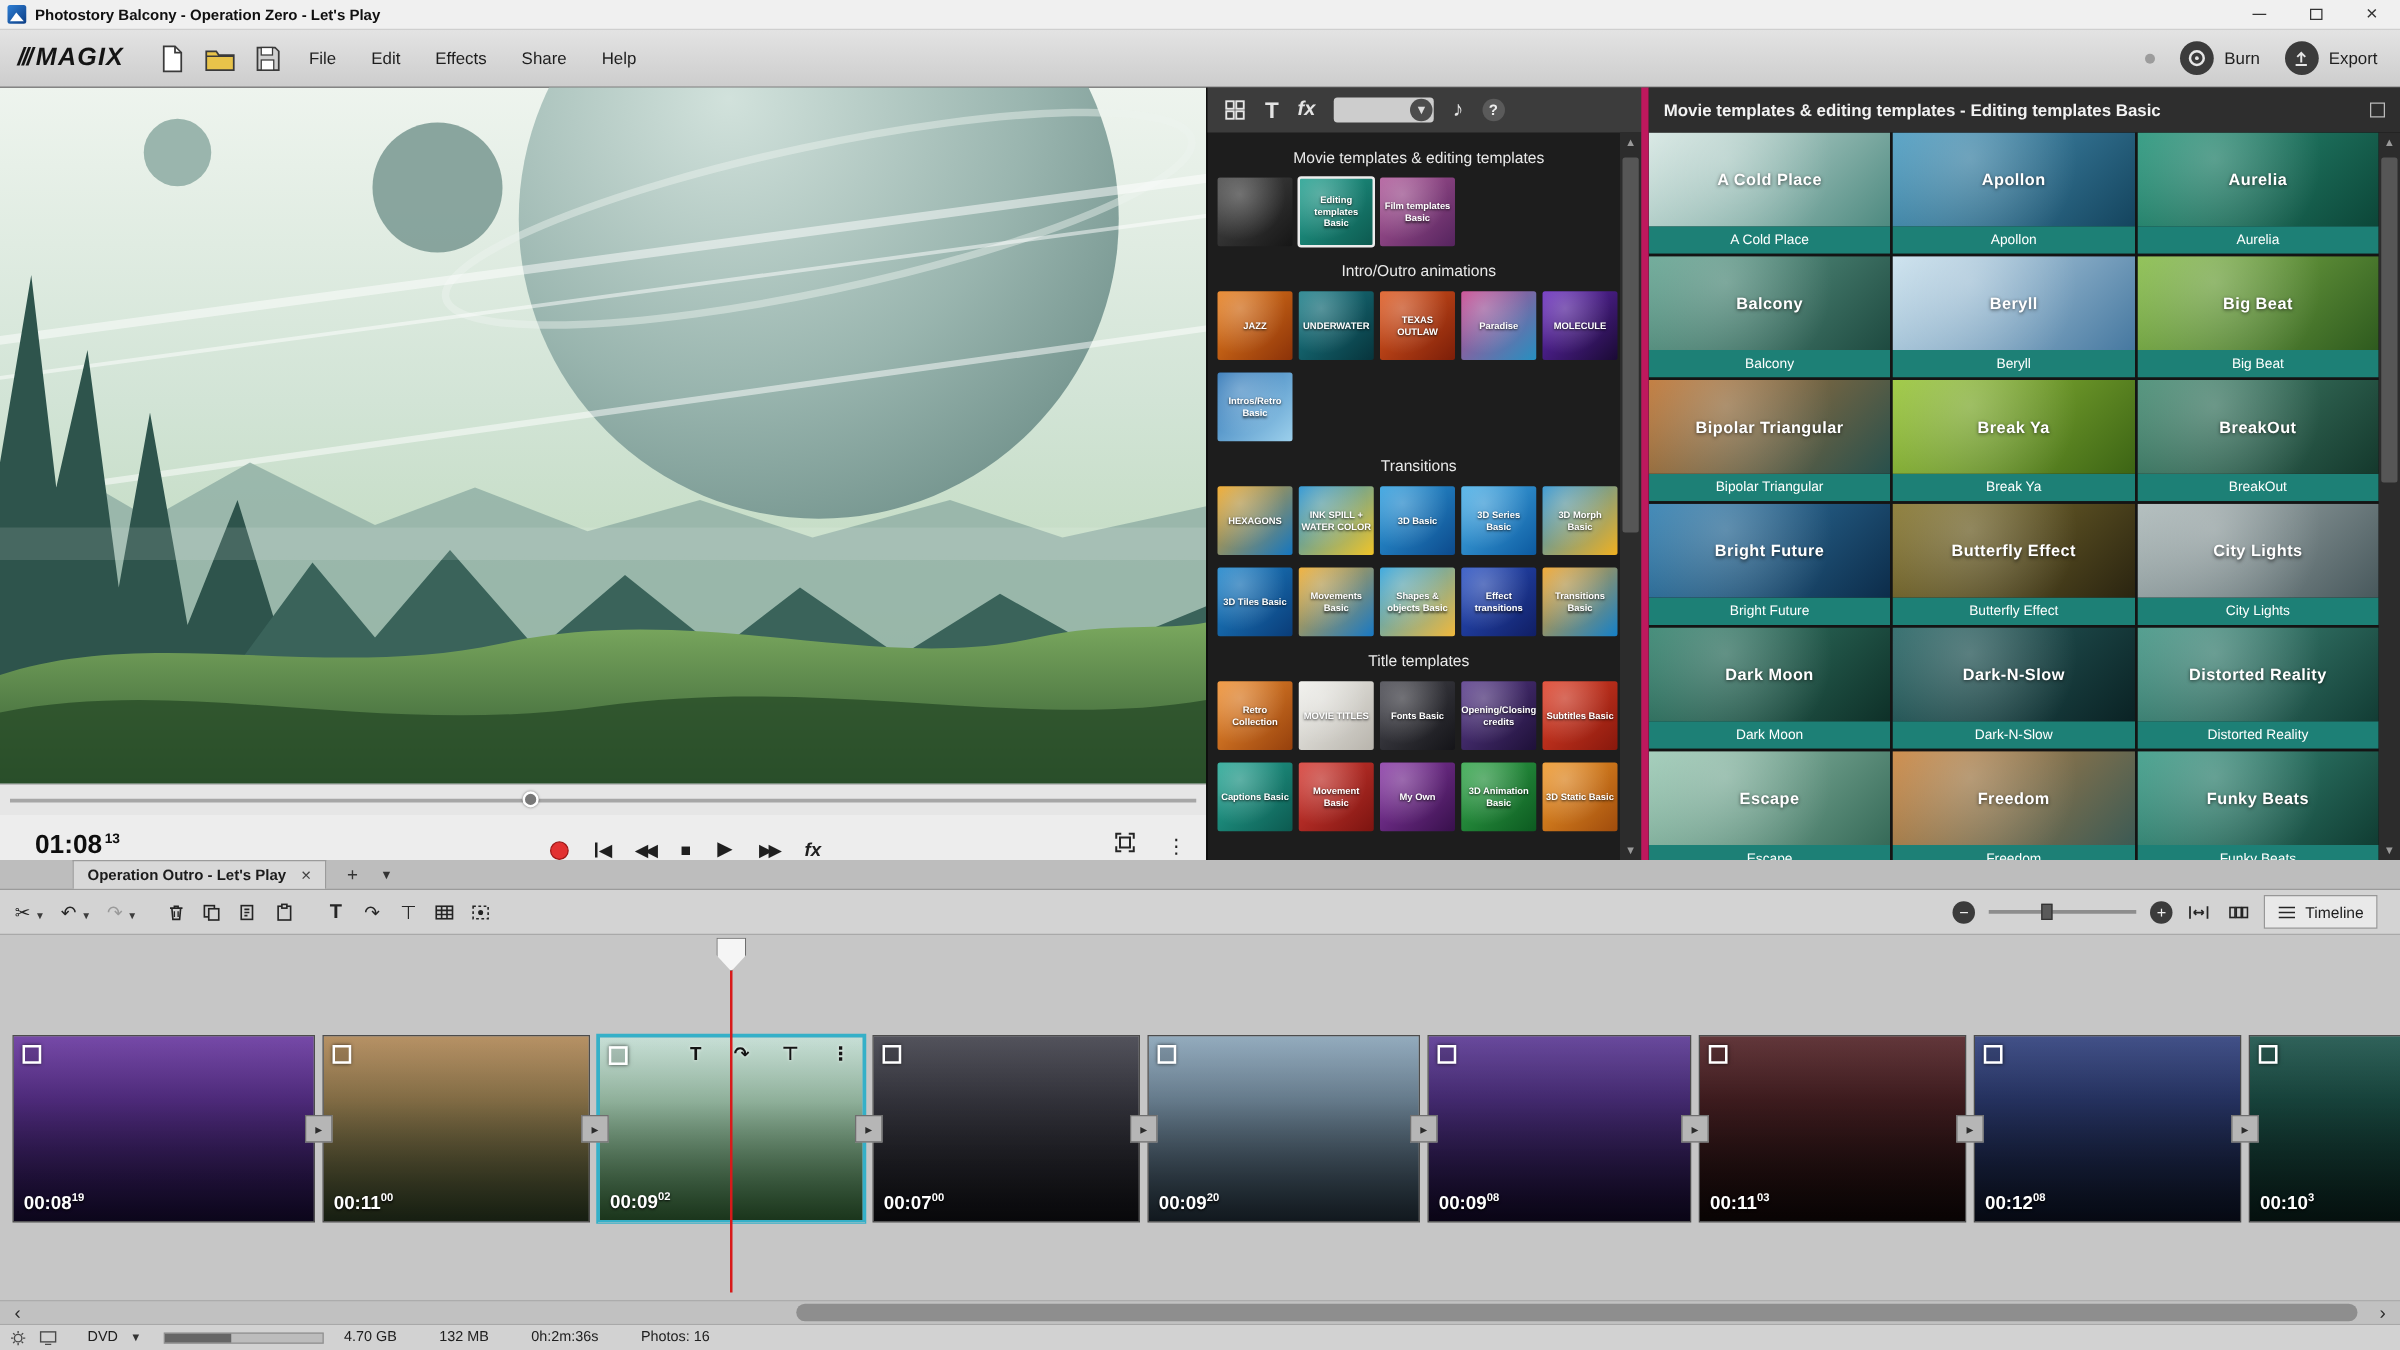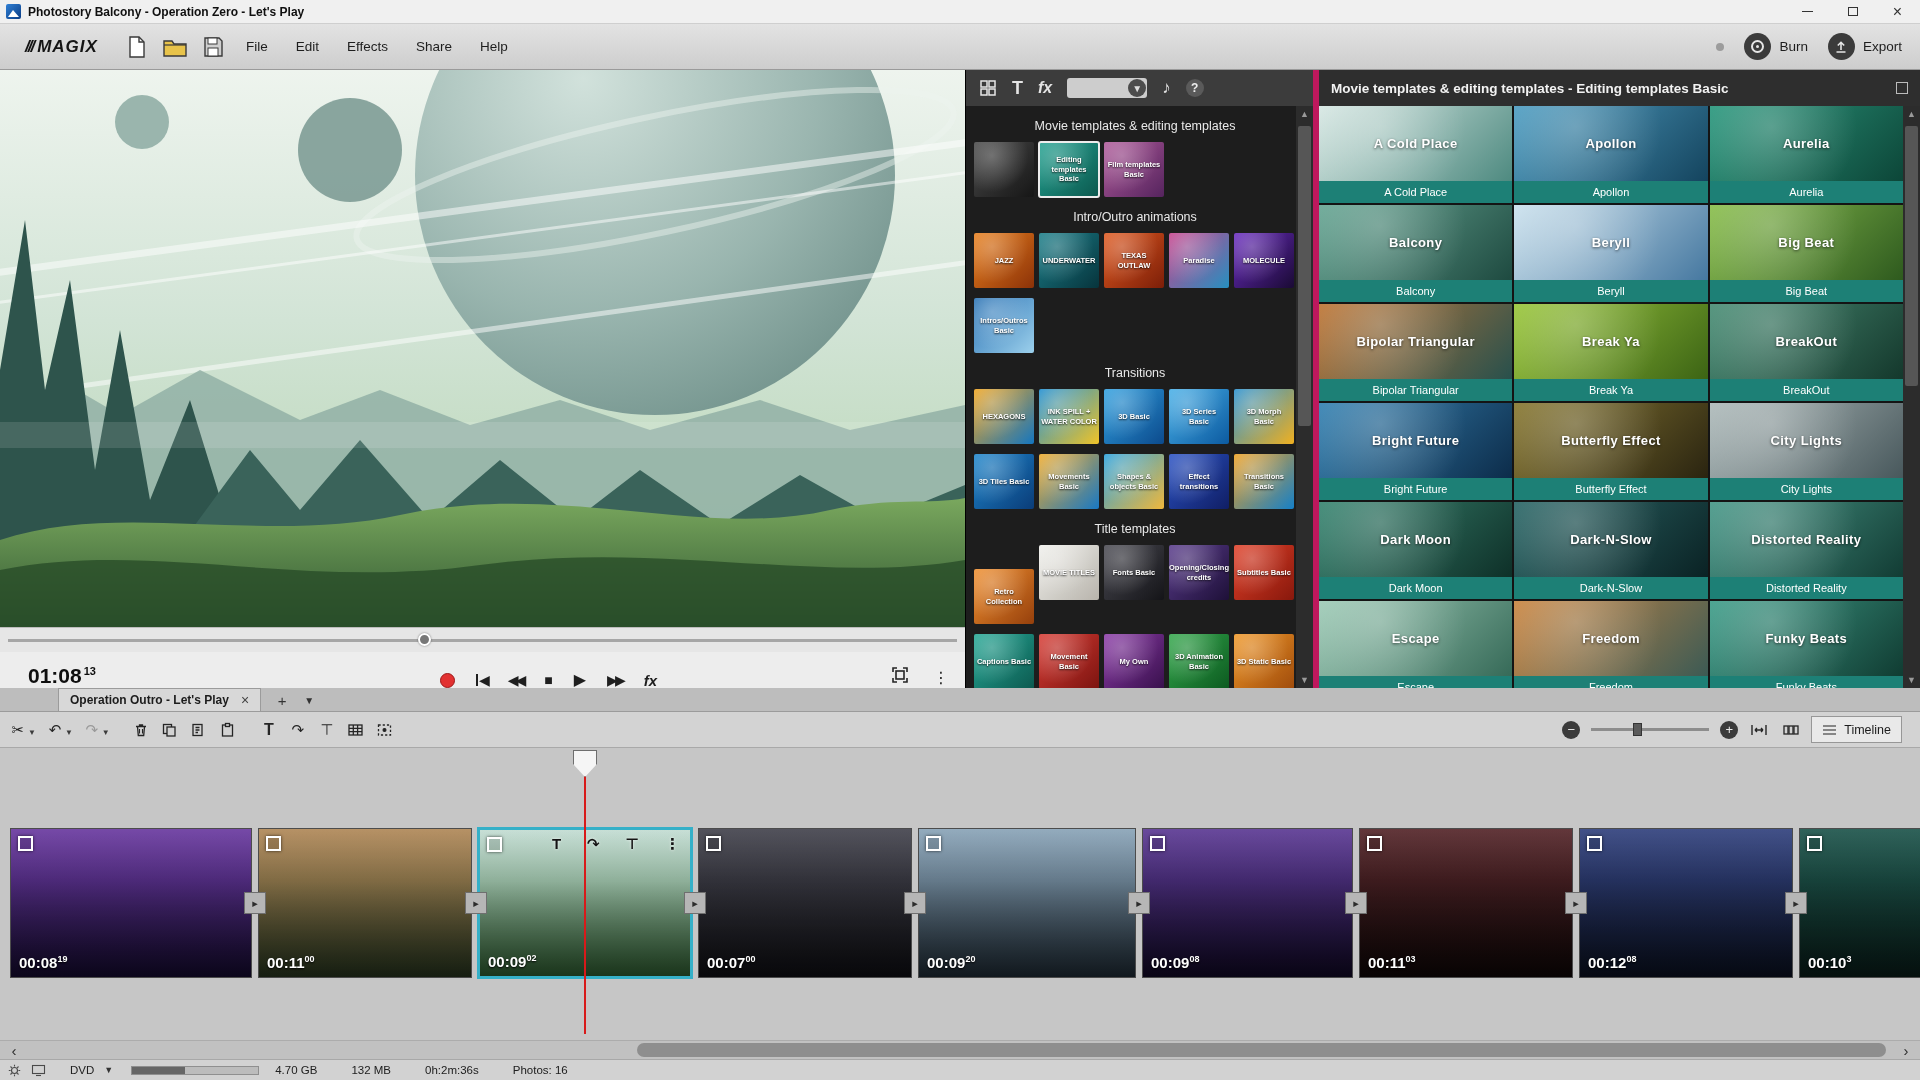--- a/index.html
+++ b/index.html
@@ -13,21 +13,21 @@
   .app-icon:after { content:""; position:absolute; left:2px; bottom:2px; border-left:5px solid transparent; border-right:6px solid transparent; border-bottom:7px solid #fff; }
   .title-text { font-size:12px; font-weight:bold; color:#101010; }
   .win-controls { margin-left:auto; display:flex; height:100%; }
   .win-btn { width:45px; height:100%; display:flex; align-items:center; justify-content:center; color:#333; }
   .min-glyph { width:11px; height:0; border-top:1px solid #333; }
   .max-glyph { width:10px; height:9px; border:1px solid #333; }
   .close-glyph { font-size:16px; line-height:1; color:#333; }
 
   
   .menubar { position:absolute; top:24px; left:0; right:0; height:46px; background:linear-gradient(#e3e3e3,#cdcdcd); border-bottom:1px solid #9a9a9a; display:flex; align-items:center; }
-  .brand { margin:0 28px 0 25px; font-size:17px; font-weight:bold; font-style:italic; color:#141414; letter-spacing:1px; white-space:nowrap; }
+  .brand { margin:0 28px 0 14px; font-size:20px; font-weight:bold; font-style:italic; color:#141414; letter-spacing:1px; white-space:nowrap; }
   .brand .slashes { letter-spacing:-2px; margin-right:4px; }
   .mb-fileicons { display:flex; gap:14px; margin-right:22px; }
   .mb-fileicons svg { display:block; }
   .menu-items { display:flex; gap:28px; font-size:13.5px; color:#1e1e1e; }
   .menu-item { cursor:default; }
   .mb-right { margin-left:auto; display:flex; align-items:center; gap:20px; margin-right:18px; }
   .indicator-dot { width:8px; height:8px; border-radius:50%; background:#9c9c9c; }
   .round-btn { display:flex; align-items:center; gap:8px; font-size:13.5px; color:#1e1e1e; }
   .round-icon { width:27px; height:27px; border-radius:50%; background:#3b3b3b; display:flex; align-items:center; justify-content:center; }
   .disc { width:13px; height:13px; border:2px solid #e6e6e6; border-radius:50%; position:relative; }
@@ -317,21 +317,21 @@
             </div>
             <div class="tpl-thumb" style="background: linear-gradient(135deg, rgb(200, 66, 140), rgb(38, 144, 192));">
               <div class="tpl-label">Paradise</div>
             </div>
             <div class="tpl-thumb" style="background: linear-gradient(135deg, rgb(106, 44, 192), rgb(26, 10, 52));">
               <div class="tpl-label">MOLECULE</div>
             </div>
           </div>
           <div class="sec-row">
             <div class="tpl-thumb" style="background: linear-gradient(135deg, rgb(42, 114, 180), rgb(156, 208, 236));">
-              <div class="tpl-label">Intros/Outros Basic</div>
+              <div class="tpl-label">Intros/Retro Basic</div>
             </div>
           </div>
           <div class="sec-heading">Transitions</div>
           <div class="sec-row">
             <div class="tpl-thumb" style="background: linear-gradient(135deg, rgb(240, 164, 30), rgb(20, 118, 192));">
               <div class="tpl-label">HEXAGONS</div>
             </div>
             <div class="tpl-thumb" style="background: linear-gradient(135deg, rgb(30, 142, 210), rgb(240, 196, 40));">
               <div class="tpl-label">INK SPILL + WATER COLOR</div>
             </div>
@@ -357,21 +357,21 @@
             </div>
             <div class="tpl-thumb" style="background: linear-gradient(135deg, rgb(42, 82, 196), rgb(16, 30, 100));">
               <div class="tpl-label">Effect transitions</div>
             </div>
             <div class="tpl-thumb" style="background: linear-gradient(135deg, rgb(240, 160, 32), rgb(21, 128, 200));">
               <div class="tpl-label">Transitions Basic</div>
             </div>
           </div>
           <div class="sec-heading">Title templates</div>
           <div class="sec-row">
-            <div class="tpl-thumb" style="background: linear-gradient(135deg, rgb(240, 144, 48), rgb(150, 64, 12)); margin-top: 24px;">
+            <div class="tpl-thumb" style="background: linear-gradient(135deg, rgb(240, 144, 48), rgb(150, 64, 12));">
               <div class="tpl-label">Retro Collection</div>
             </div>
             <div class="tpl-thumb" style="background: linear-gradient(135deg, rgb(240, 240, 236), rgb(184, 180, 172));">
               <div class="tpl-label">MOVIE TITLES</div>
             </div>
             <div class="tpl-thumb" style="background: linear-gradient(135deg, rgb(74, 74, 82), rgb(20, 20, 24));">
               <div class="tpl-label">Fonts Basic</div>
             </div>
             <div class="tpl-thumb" style="background: linear-gradient(135deg, rgb(90, 60, 140), rgb(30, 16, 56));">
               <div class="tpl-label">Opening/Closing credits</div>

